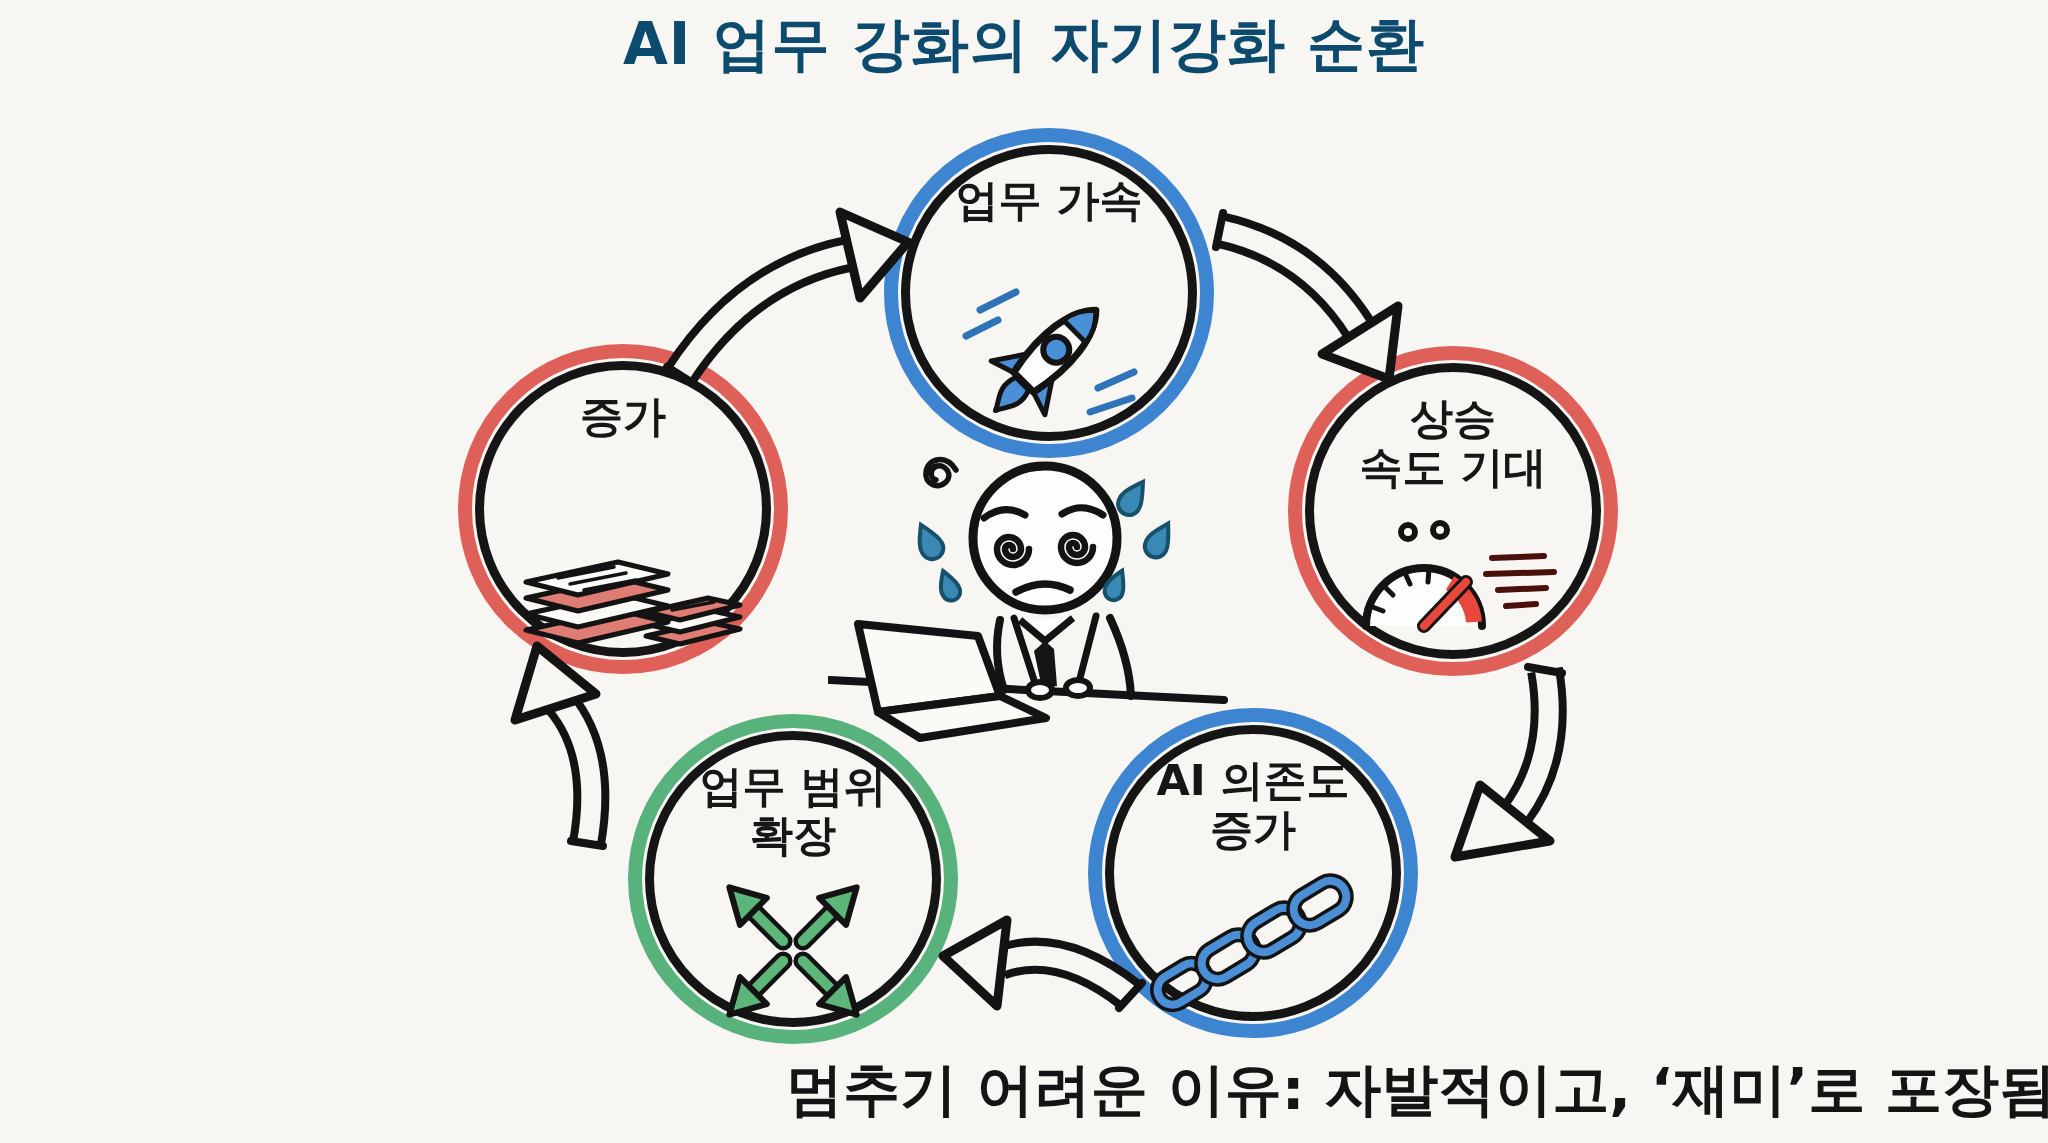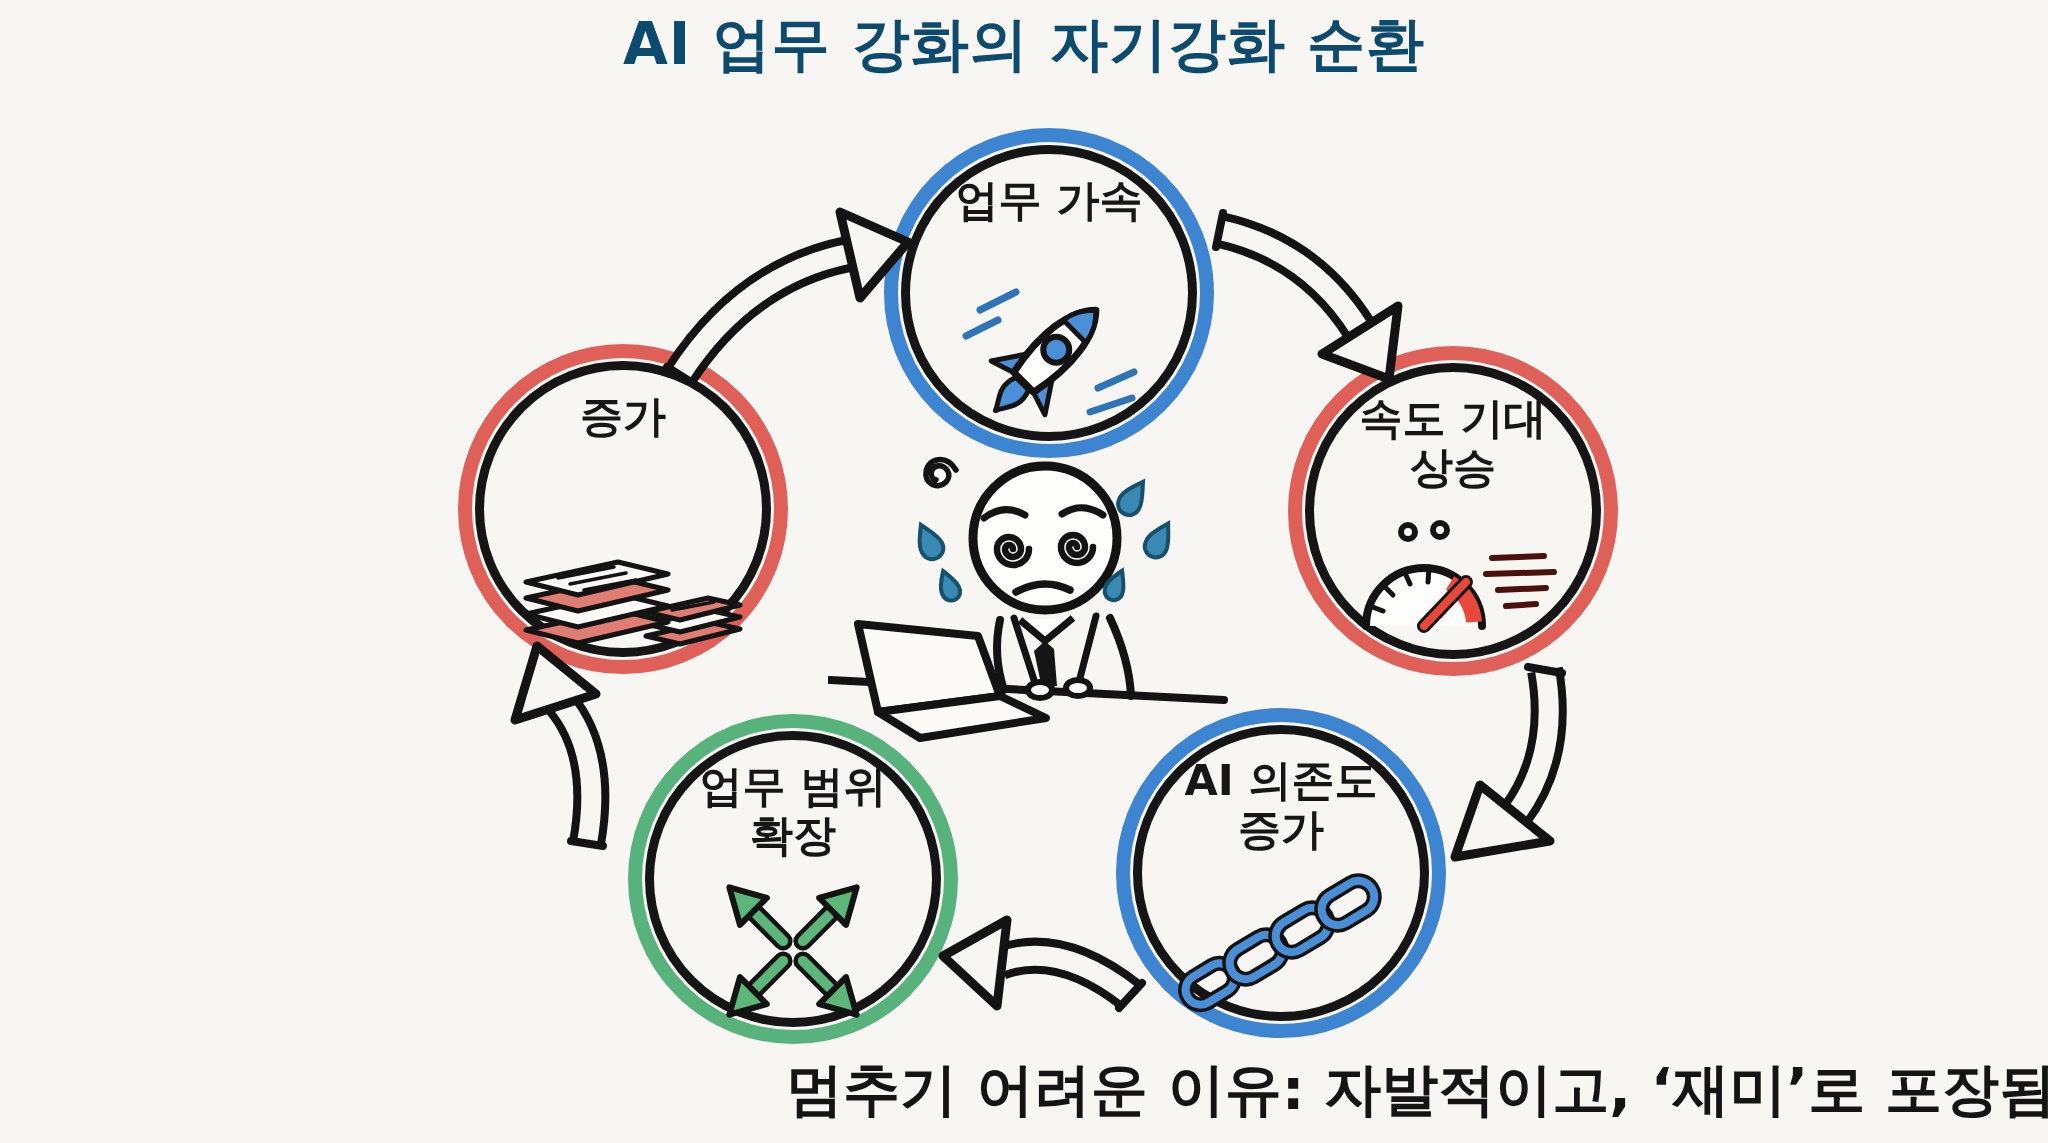--- a/index.html
+++ b/index.html
@@ -68,22 +68,22 @@
         <path d="M 0,-62 C 18,-44 24,-6 14,40 L -14,40 C -24,-6 -18,-44 0,-62 Z" fill="#fdfdfb" stroke="#131313" stroke-width="7" stroke-linejoin="round"></path>
         <path d="M 0,-62 C 10,-52 14,-44 16,-32 L -16,-32 C -14,-44 -10,-52 0,-62 Z" fill="#4a90d9" stroke="#131313" stroke-width="5" stroke-linejoin="round"></path>
         <circle cx="0" cy="-6" r="13" fill="#4a90d9" stroke="#131313" stroke-width="6"></circle>
       </g>
     </svg>
   </div>
 
   <div class="node node-red" style="left:1288px;top:346px;">
     <div class="ring"></div>
     <div class="node-label">
+      <span>상승</span>
       <span>속도 기대</span>
-      <span>상승</span>
     </div>
     <svg class="icon" style="left:58px;top:168px;" width="215" height="125" viewBox="0 0 215 125">
       <circle cx="62" cy="18" r="7" fill="none" stroke="#131313" stroke-width="6"></circle>
       <circle cx="94" cy="16" r="7" fill="none" stroke="#131313" stroke-width="6"></circle>
       <path d="M 20,112 A 58,58 0 0 1 136,112" fill="#fdfdfb" stroke="#131313" stroke-width="8" stroke-linecap="round"></path>
       <path d="M 104,69 A 50,50 0 0 1 128,108" fill="none" stroke="#e8473b" stroke-width="16"></path>
       <g stroke="#131313" stroke-width="5" stroke-linecap="round">
         <path d="M 24,92 L 37,97"></path>
           <path d="M 37,71 L 47,81"></path>
         <path d="M 58,57 L 64,70"></path>
@@ -93,21 +93,21 @@
       <path d="M 78,112 L 120,68" stroke="#e8473b" stroke-width="8" stroke-linecap="round"></path>
       <g stroke="#4a100c" stroke-width="6" stroke-linecap="round">
         <path d="M 146,44 L 198,42"></path>
           <path d="M 140,60 L 208,58"></path>
         <path d="M 152,76 L 200,74"></path>
           <path d="M 160,92 L 190,90"></path>
       </g>
     </svg>
   </div>
 
-  <div class="node node-blue" style="left:1116px;top:708px;">
+  <div class="node node-blue" style="left:1088px;top:708px;">
     <div class="ring"></div>
     <div class="node-label">
       <span>AI 의존도</span>
       <span>증가</span>
     </div>
     <svg class="icon" style="left:52px;top:152px;" width="230" height="155" viewBox="0 0 230 155">
       <g fill="none">
         <g transform="translate(42,124) rotate(-31)">
           <rect x="-26" y="-15" width="52" height="30" rx="15" stroke="#131313" stroke-width="15"></rect>
           <rect x="-26" y="-15" width="52" height="30" rx="15" stroke="#4a8fd6" stroke-width="8"></rect>

